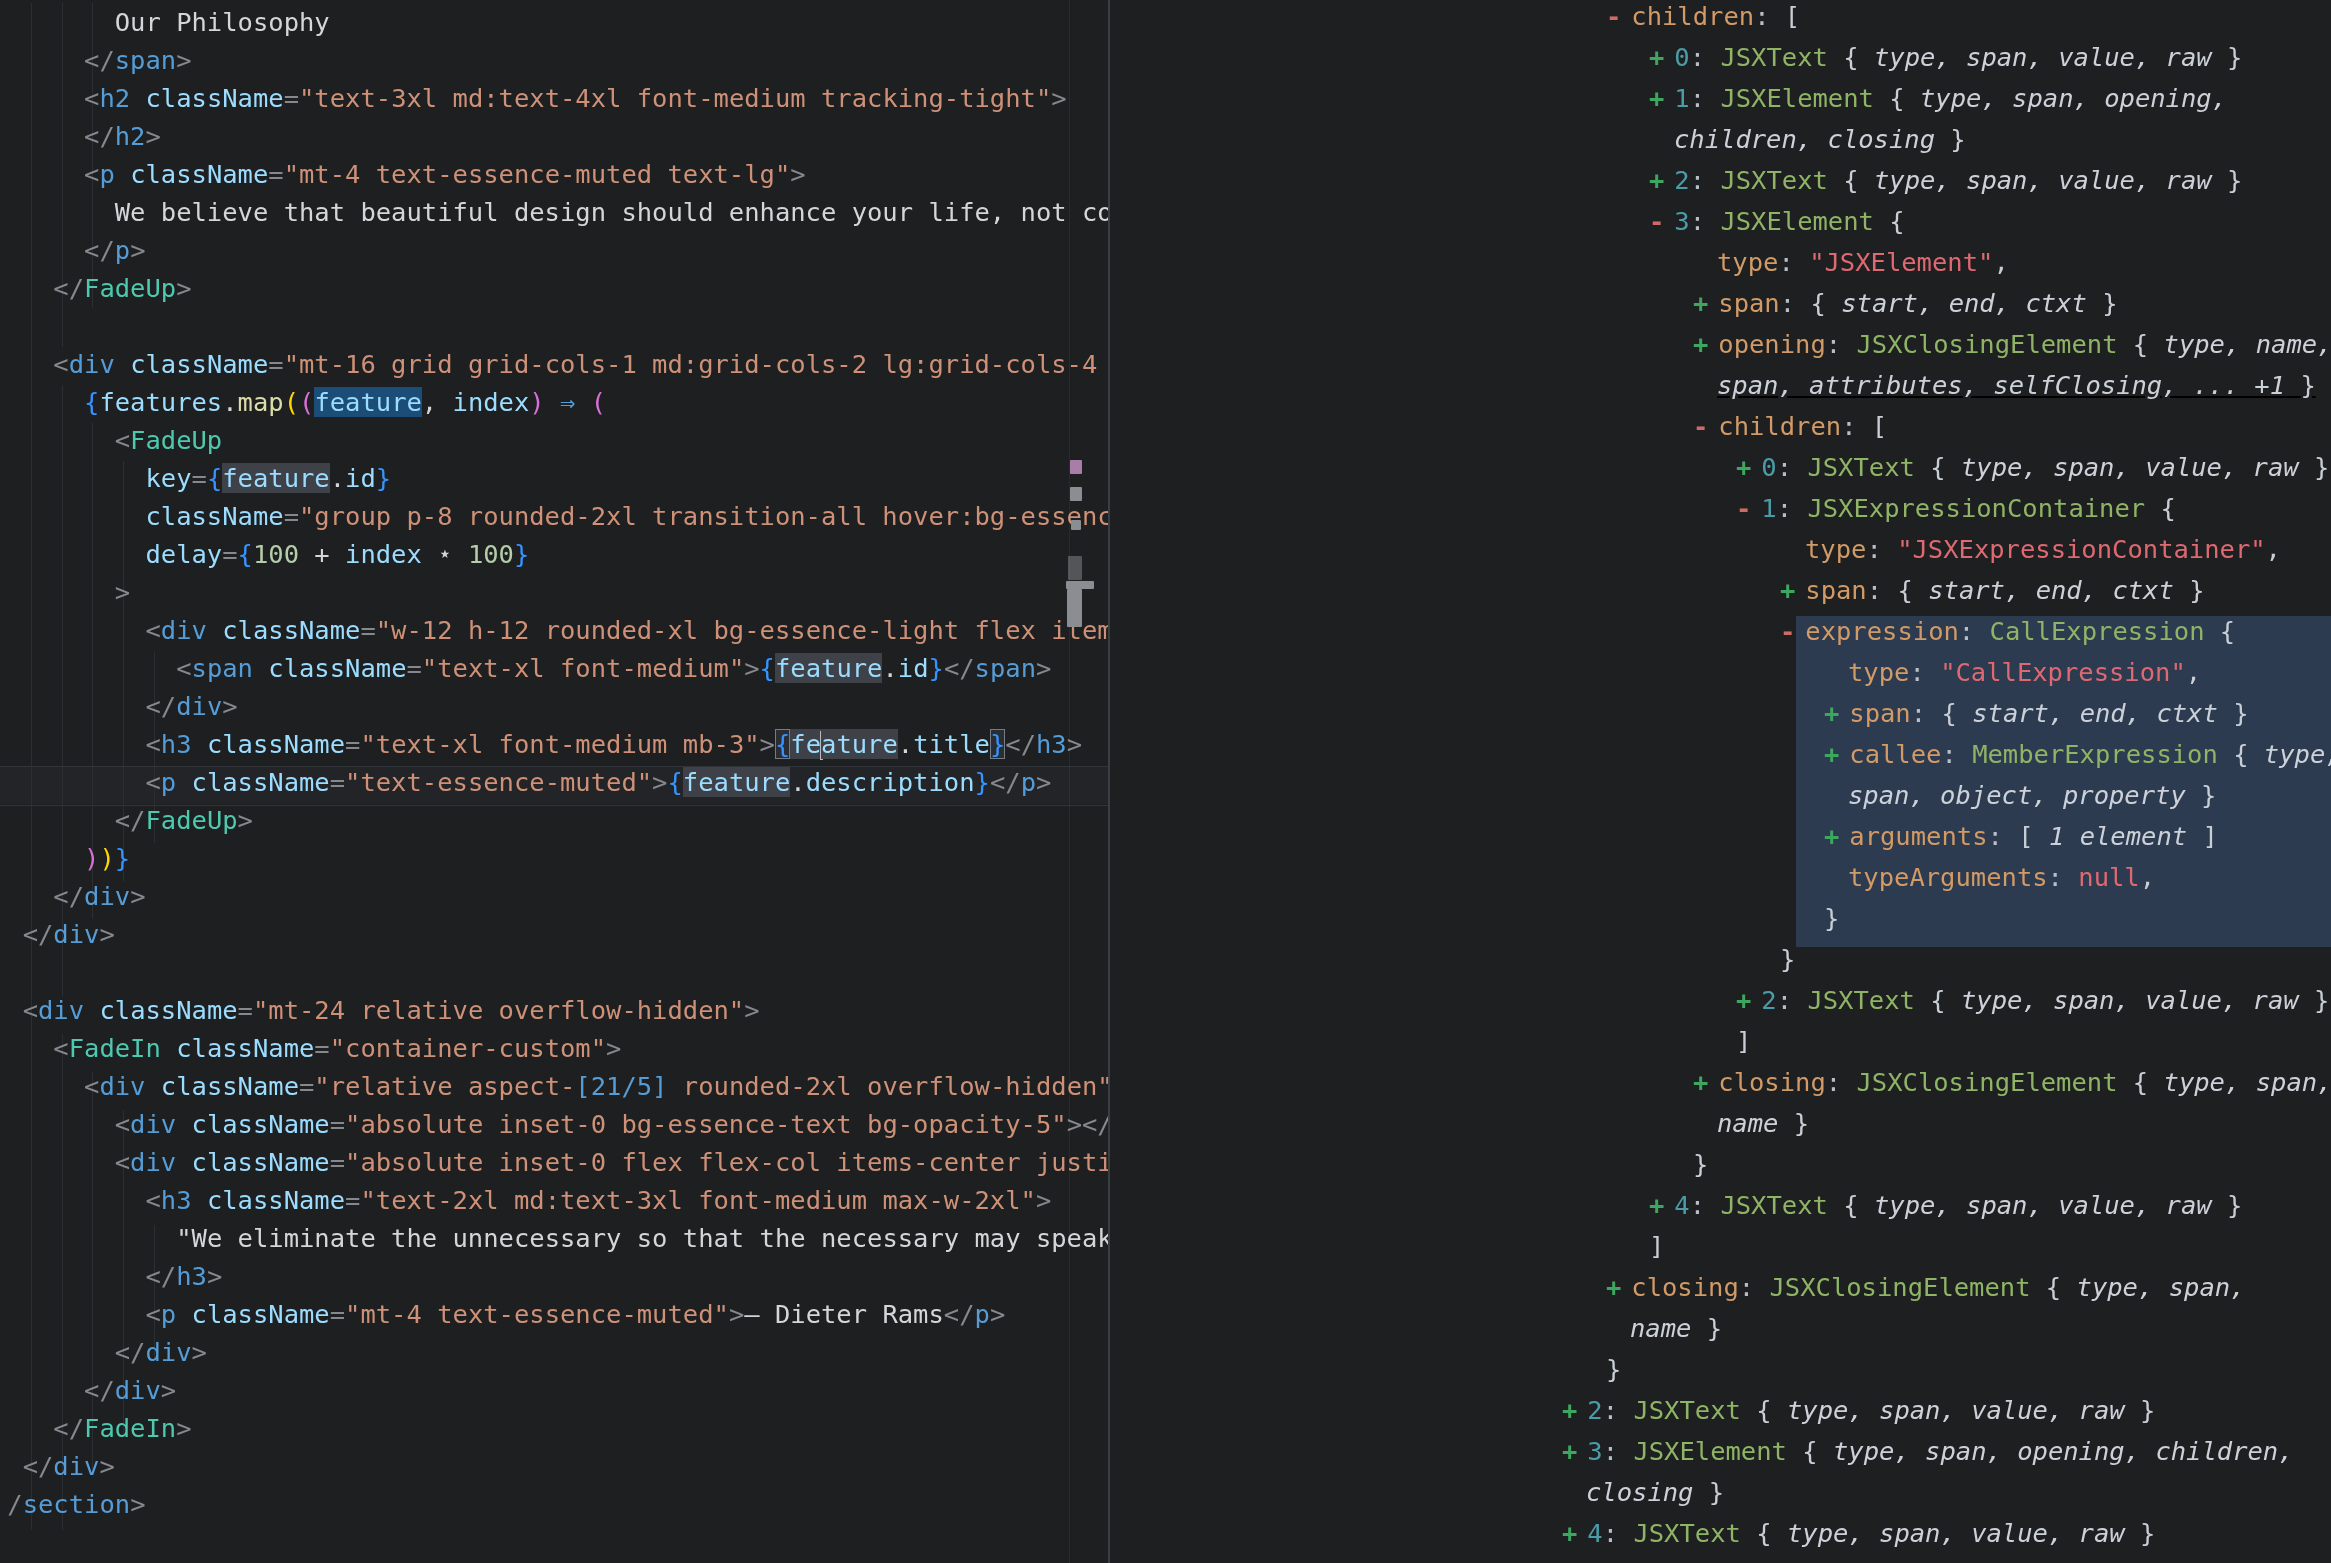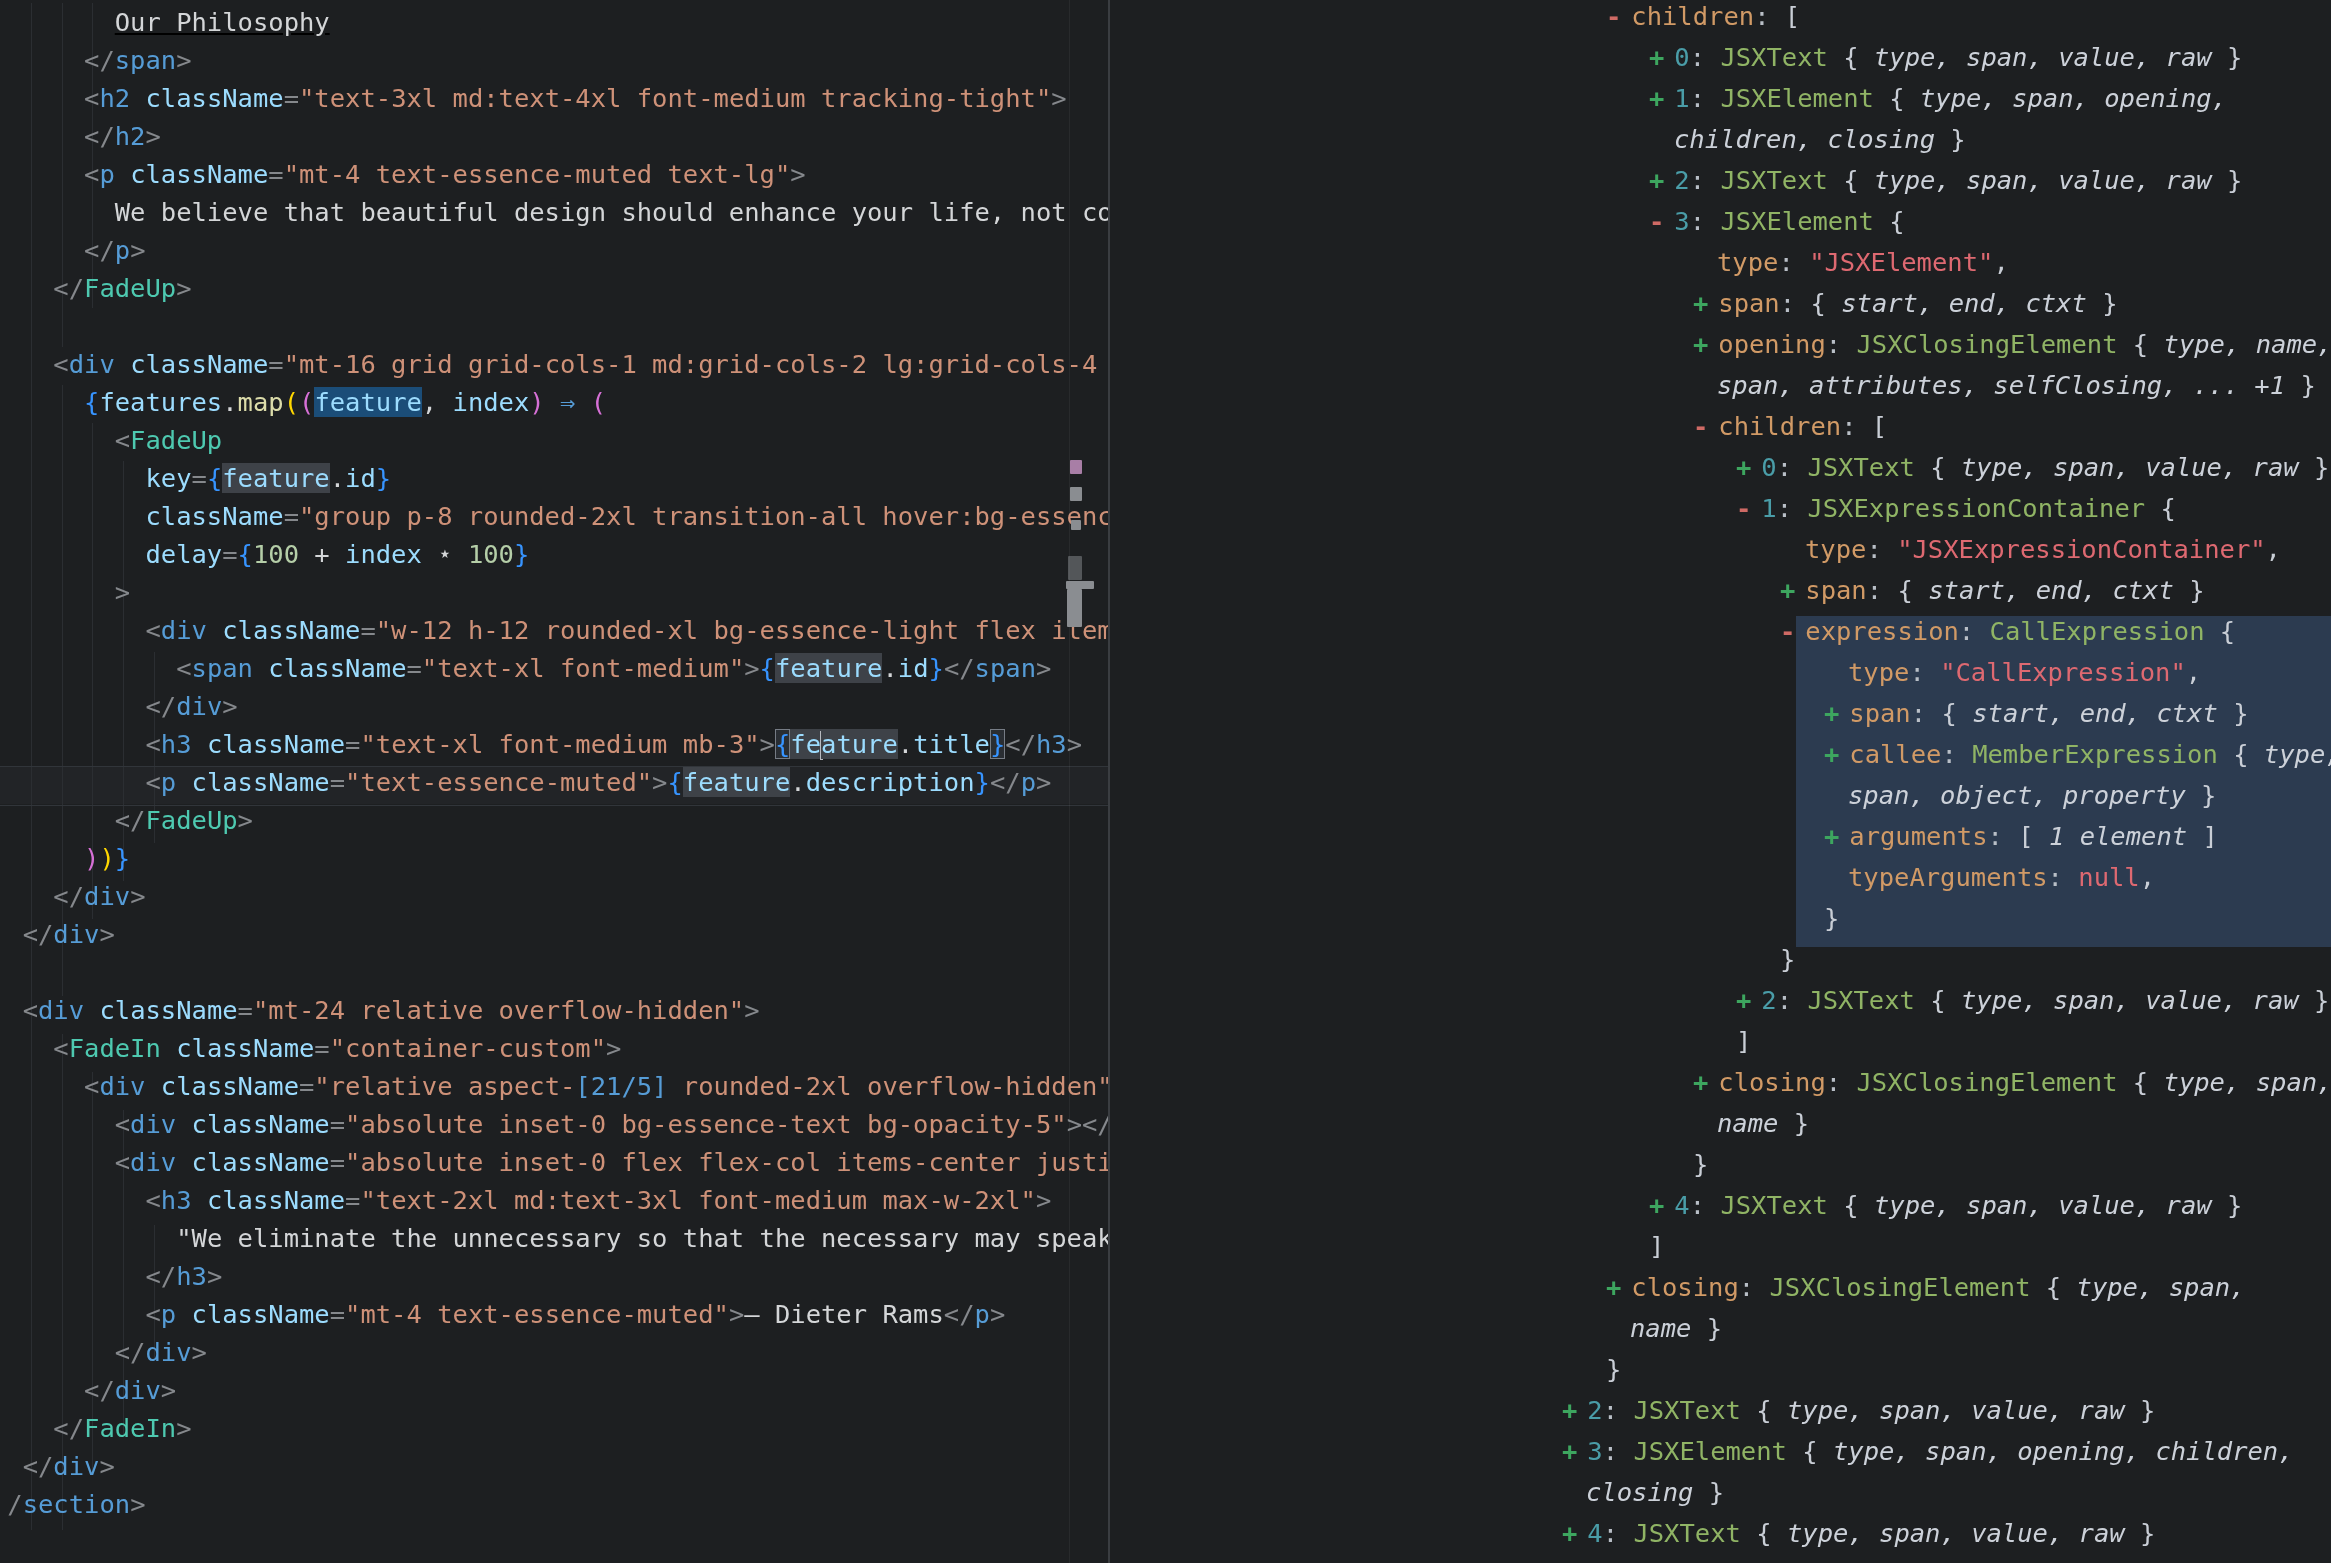--- a/index.html
+++ b/index.html
@@ -55,21 +55,21 @@
       <div class="guide" style="left: 92px; top: 423px; height: 496px;"></div>
       <div class="guide" style="left: 92px; top: 1072px; height: 401px;"></div>
       <div class="guide" style="left: 123px; top: 461px; height: 420px;"></div>
       <div class="guide" style="left: 123px; top: 1110px; height: 325px;"></div>
       <div class="guide" style="left: 154px; top: 652px; height: 191px;"></div>
       <div class="guide" style="left: 154px; top: 1225px; height: 134px;"></div>
     </div>
   <div id="cline-top" class="clb" style="top: 766px;"></div>
   <div id="cline-bot" class="clb" style="top: 805px;"></div>
   <div id="code-lines" style="top: 2.7px;">
-      <div class="cl" style="padding-left: 7ch; text-decoration: underline;"><span class="txt">Our Philosophy</span></div>
+      <div class="cl" style="padding-left: 7ch;"><span class="txt">Our Philosophy</span></div>
       <div class="cl" style="padding-left: 5ch;"><span class="pu">&lt;/</span><span class="tag">span</span><span class="pu">&gt;</span></div>
       <div class="cl" style="padding-left: 5ch;"><span class="pu">&lt;</span><span class="tag">h2</span><span class="txt"> </span><span class="att">className</span><span class="pu">=</span><span class="str">"text-3xl md:text-4xl font-medium tracking-tight"</span><span class="pu">&gt;</span></div>
       <div class="cl" style="padding-left: 5ch;"><span class="pu">&lt;/</span><span class="tag">h2</span><span class="pu">&gt;</span></div>
       <div class="cl" style="padding-left: 5ch;"><span class="pu">&lt;</span><span class="tag">p</span><span class="txt"> </span><span class="att">className</span><span class="pu">=</span><span class="str">"mt-4 text-essence-muted text-lg"</span><span class="pu">&gt;</span></div>
       <div class="cl" style="padding-left: 7ch;"><span class="txt">We believe that beautiful design should enhance your life, not complicate it.</span></div>
       <div class="cl" style="padding-left: 5ch;"><span class="pu">&lt;/</span><span class="tag">p</span><span class="pu">&gt;</span></div>
       <div class="cl" style="padding-left: 3ch;"><span class="pu">&lt;/</span><span class="cmp">FadeUp</span><span class="pu">&gt;</span></div>
       <div class="cl" style="padding-left: 0ch;"></div>
       <div class="cl" style="padding-left: 3ch;"><span class="pu">&lt;</span><span class="tag">div</span><span class="txt"> </span><span class="att">className</span><span class="pu">=</span><span class="str">"mt-16 grid grid-cols-1 md:grid-cols-2 lg:grid-cols-4 gap-8"</span></div>
       <div class="cl" style="padding-left: 5ch;"><span class="b1">{</span><span class="att">features</span><span class="txt">.</span><span class="fn">map</span><span class="b2">(</span><span class="b3">(</span><span class="att sel">feature</span><span class="txt">, </span><span class="att">index</span><span class="b3">)</span><span class="txt"> </span><span class="arr">⇒</span><span class="txt"> </span><span class="b3">(</span></div>
@@ -119,21 +119,21 @@
   <div id="ast-lines" style="top: -4.5px;">
       <div class="al" style="padding-left: 1606px;"><span class="mm">- </span><span class="key">children</span><span class="col">: </span><span class="br">[</span></div>
       <div class="al" style="padding-left: 1649px;"><span class="mp">+ </span><span class="idx">0</span><span class="col">: </span><span class="typ">JSXText</span><span class="br"> { </span><span class="sum">type, span, value, raw</span><span class="br"> }</span></div>
       <div class="al" style="padding-left: 1649px;"><span class="mp">+ </span><span class="idx">1</span><span class="col">: </span><span class="typ">JSXElement</span><span class="br"> { </span><span class="sum">type, span, opening,</span></div>
       <div class="al" style="padding-left: 1674px;"><span class="sum">children, closing </span><span class="br">}</span></div>
       <div class="al" style="padding-left: 1649px;"><span class="mp">+ </span><span class="idx">2</span><span class="col">: </span><span class="typ">JSXText</span><span class="br"> { </span><span class="sum">type, span, value, raw</span><span class="br"> }</span></div>
       <div class="al" style="padding-left: 1649px;"><span class="mm">- </span><span class="idx">3</span><span class="col">: </span><span class="typ">JSXElement</span><span class="br"> {</span></div>
       <div class="al" style="padding-left: 1717px;"><span class="key">type</span><span class="col">: </span><span class="strv">"JSXElement"</span><span class="br">,</span></div>
       <div class="al" style="padding-left: 1693px;"><span class="mp">+ </span><span class="key">span</span><span class="col">: </span><span class="br">{ </span><span class="sum">start, end, ctxt</span><span class="br"> }</span></div>
       <div class="al" style="padding-left: 1693px;"><span class="mp">+ </span><span class="key">opening</span><span class="col">: </span><span class="typ">JSXClosingElement</span><span class="br"> { </span><span class="sum">type, name,</span></div>
-      <div class="al" style="padding-left: 1717px;"><span class="sum">span, attributes, selfClosing, ... +1 </span><span class="br">}</span></div>
+      <div class="al" style="padding-left: 1717px; text-decoration: underline;"><span class="sum">span, attributes, selfClosing, ... +1 </span><span class="br">}</span></div>
       <div class="al" style="padding-left: 1693px;"><span class="mm">- </span><span class="key">children</span><span class="col">: </span><span class="br">[</span></div>
       <div class="al" style="padding-left: 1736px;"><span class="mp">+ </span><span class="idx">0</span><span class="col">: </span><span class="typ">JSXText</span><span class="br"> { </span><span class="sum">type, span, value, raw</span><span class="br"> }</span></div>
       <div class="al" style="padding-left: 1736px;"><span class="mm">- </span><span class="idx">1</span><span class="col">: </span><span class="typ">JSXExpressionContainer</span><span class="br"> {</span></div>
       <div class="al" style="padding-left: 1805px;"><span class="key">type</span><span class="col">: </span><span class="strv">"JSXExpressionContainer"</span><span class="br">,</span></div>
       <div class="al" style="padding-left: 1780px;"><span class="mp">+ </span><span class="key">span</span><span class="col">: </span><span class="br">{ </span><span class="sum">start, end, ctxt</span><span class="br"> }</span></div>
       <div class="al" style="padding-left: 1780px;"><span class="mm">- </span><span class="key">expression</span><span class="col">: </span><span class="typ">CallExpression</span><span class="br"> {</span></div>
       <div class="al" style="padding-left: 1848px;"><span class="key">type</span><span class="col">: </span><span class="strv">"CallExpression"</span><span class="br">,</span></div>
       <div class="al" style="padding-left: 1824px;"><span class="mp">+ </span><span class="key">span</span><span class="col">: </span><span class="br">{ </span><span class="sum">start, end, ctxt</span><span class="br"> }</span></div>
       <div class="al" style="padding-left: 1824px;"><span class="mp">+ </span><span class="key">callee</span><span class="col">: </span><span class="typ">MemberExpression</span><span class="br"> { </span><span class="sum">type,</span></div>
       <div class="al" style="padding-left: 1848px;"><span class="sum">span, object, property </span><span class="br">}</span></div>

